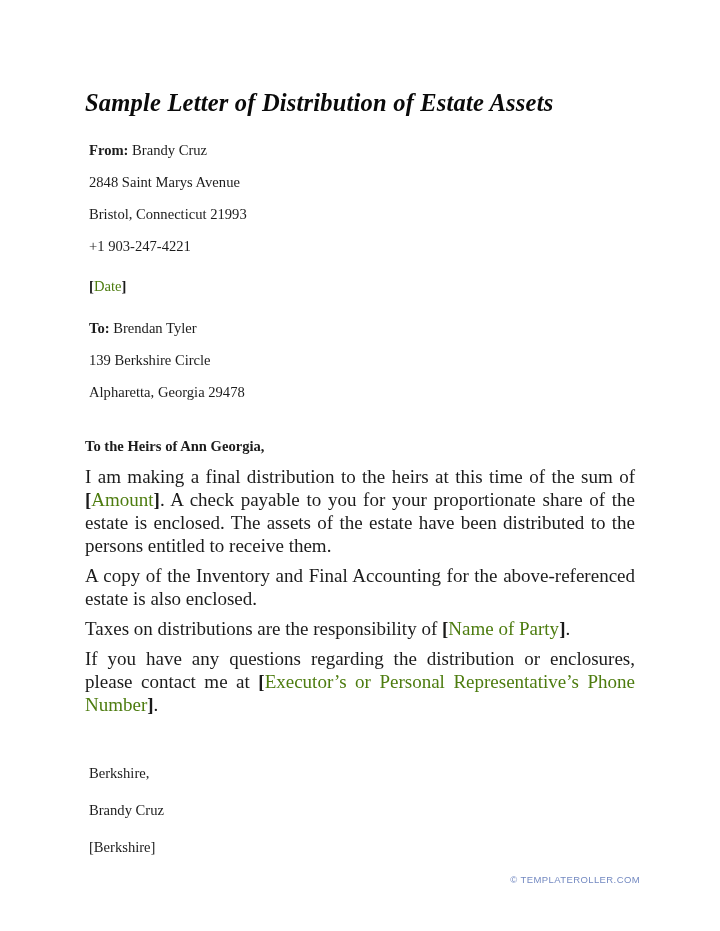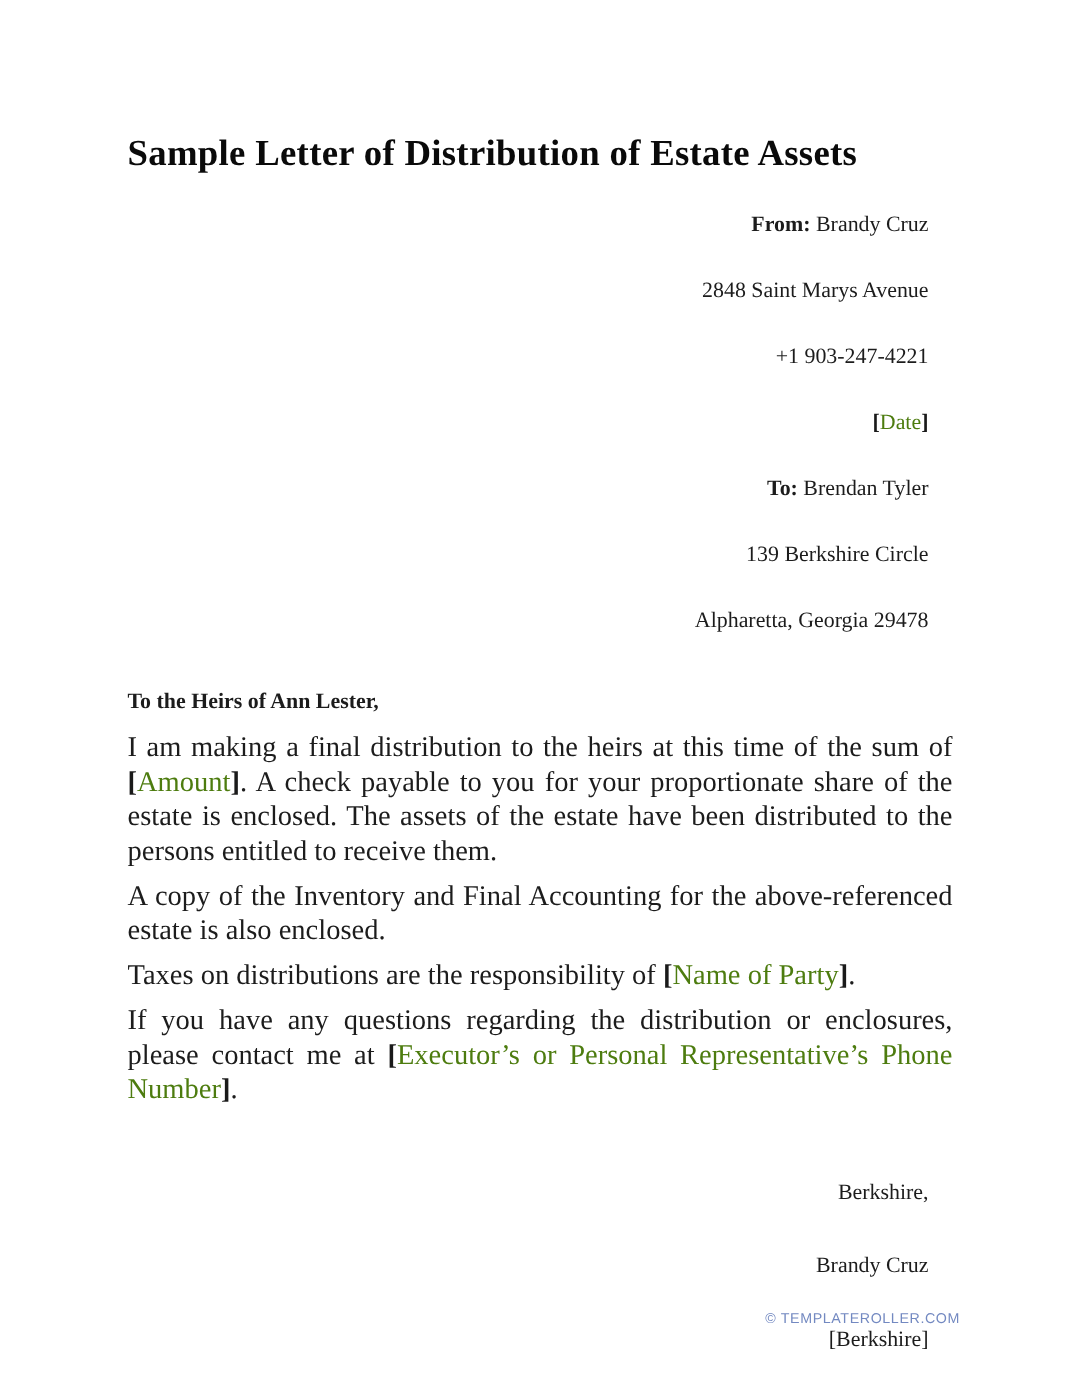--- a/index.html
+++ b/index.html
@@ -18,26 +18,26 @@
     padding: 88px 85px 0 85px;
     box-sizing: border-box;
   }
   h1.title {
     font-size: 24.5px;
     line-height: 30px;
     margin: 0 0 18px 0;
     font-weight: bold;
     color: #0a0a0a;
     letter-spacing: 0.2px;
+    font-style: italic;
   }
   .line {
     font-size: 14.6px;
     line-height: 28px;
-    margin: 16px;
-    text-align: right;
+    margin: 4px;
   }
   .b { font-weight: bold; }
   .date-line { margin-top: 12px; }
   .to-block { margin-top: 14px; }
   .salutation {
     font-size: 14.6px;
     font-weight: bold;
     line-height: 23px;
     margin: 29px 0 0 0;
   }
@@ -67,32 +67,33 @@
 </head>
 <body>
 
 <div class="page">
 
   <h1 class="title">Sample Letter of Distribution of Estate Assets</h1>
 
   <div>
     <p class="line"><span class="b">From:</span> <span>Brandy Cruz</span></p>
     <p class="line">2848 Saint Marys Avenue</p>
+    <p class="line">Bristol, Connecticut 21993</p>
     <p class="line">+1 903-247-4221</p>
   </div>
 
   <p class="line date-line"><span class="bk">[</span><span class="ph">Date</span><span class="bk">]</span></p>
 
   <div class="to-block">
     <p class="line"><span class="b">To:</span> <span>Brendan Tyler</span></p>
     <p class="line">139 Berkshire Circle</p>
     <p class="line">Alpharetta, Georgia 29478</p>
   </div>
 
-  <p class="salutation">To the Heirs of Ann Lester,</p>
+  <p class="salutation">To the Heirs of Ann Georgia,</p>
 
   <p class="para"><span>I am making a final distribution to the heirs at this time of the sum of </span><span class="bk">[</span><span class="ph">Amount</span><span class="bk">]</span><span>. A check payable to you for your proportionate share of the estate is enclosed. The assets of the estate have been distributed to the persons entitled to receive them.</span></p>
 
   <p class="para">A copy of the Inventory and Final Accounting for the above-referenced estate is also enclosed.</p>
 
   <p class="para"><span>Taxes on distributions are the responsibility of </span><span class="bk">[</span><span class="ph">Name of Party</span><span class="bk">]</span><span>.</span></p>
 
   <p class="para"><span>If you have any questions regarding the distribution or enclosures, please contact me at </span><span class="bk">[</span><span class="ph">Executor’s or Personal Representative’s Phone Number</span><span class="bk">]</span><span>.</span></p>
 
   <div class="closing">

